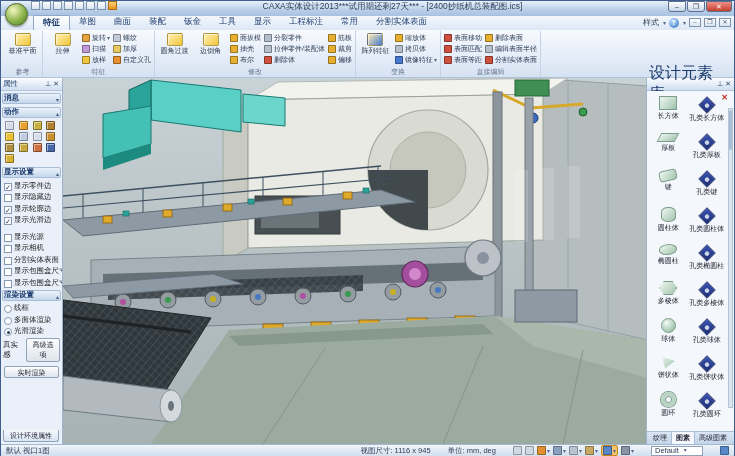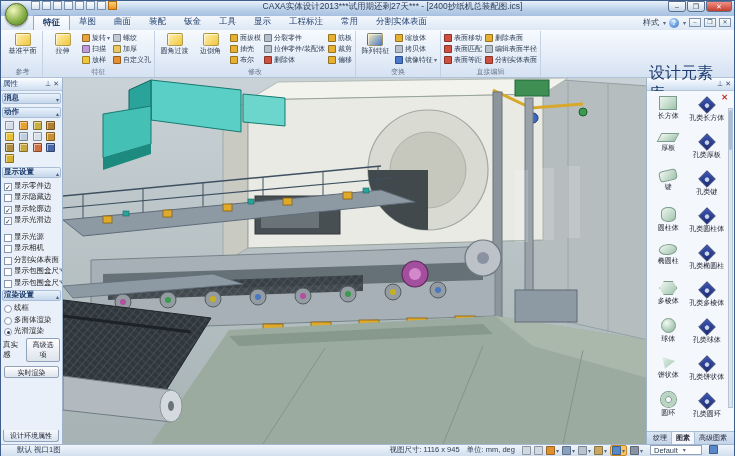--- a/index.html
+++ b/index.html
@@ -85,21 +85,21 @@
   .sh-torus{width:15px;height:15px;border-radius:50%;background:transparent;border:4px solid #b9d4c2;box-shadow:0 0 0 1px #7e9c8c,inset 0 0 0 1px #7e9c8c;}
   .hole{width:14px;height:14px;background:linear-gradient(135deg,#3b55b4,#1c2c72);border:1px solid #121f58;transform:rotate(45deg) scale(.9);position:relative;margin-top:2px;}
   .hole::after{content:'';position:absolute;inset:3.5px;background:#ccd6e8;border-radius:50%;}
   .lib-tabs{height:13px;display:flex;background:linear-gradient(#dbe6f3,#c3d4e8);border-top:1px solid #a9bed6;font-size:7px;align-items:flex-end;padding-left:2px;}
   .ltab{padding:1px 4px;color:#223;}
   .ltab.active{background:#f4f7fb;border:1px solid #a9bed6;border-bottom:none;border-radius:2px 2px 0 0;font-weight:bold;}
   .rp-scroll{position:absolute;right:1px;top:30px;width:5px;height:300px;background:#dce5ef;border:1px solid #b4c4d6;}
   .rp-thumb{width:3px;height:40px;margin:1px auto;background:#aabdd2;border-radius:2px;}
 
   
-  .statusbar{height:12px;background:linear-gradient(#f0f5fb,#d2dfee);border-top:1px solid #a3b8d0;display:flex;align-items:flex-start;font-size:7.5px;color:#2c3c52;padding:0 16px;gap:7px;white-space:nowrap;}
+  .statusbar{height:12px;background:linear-gradient(#f0f5fb,#d2dfee);border-top:1px solid #a3b8d0;display:flex;align-items:center;font-size:7.5px;color:#2c3c52;padding:0 5px;gap:17px;white-space:nowrap;}
   .sb-left{width:120px;overflow:hidden;}
   .sb-icons{display:flex;align-items:center;gap:3px;}
   .sico{width:9px;height:9px;border:1px solid rgba(0,0,0,.3);border-radius:1px;}
   .sico-wrap{display:flex;align-items:center;}
   .sico-wrap.hl{background:#f4c36a;border:1px solid #c88a20;border-radius:2px;padding:0 1px;}
   .sb-combo{border:1px solid #8fa2ba;background:#fff;padding:0 3px;height:10px;line-height:9px;display:flex;align-items:center;gap:4px;min-width:52px;}
   .sb-combo .arr{font-size:6px;}
   .spacer{flex:1;}
 </style>
 </head>

